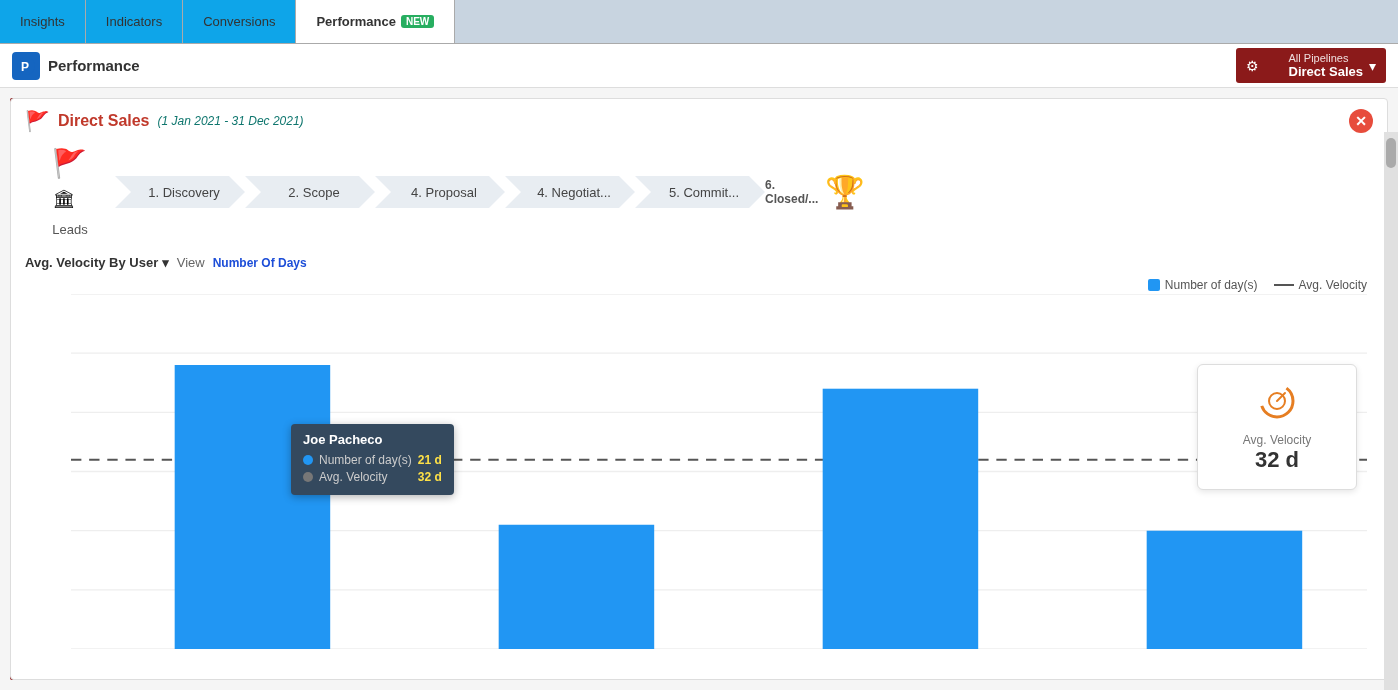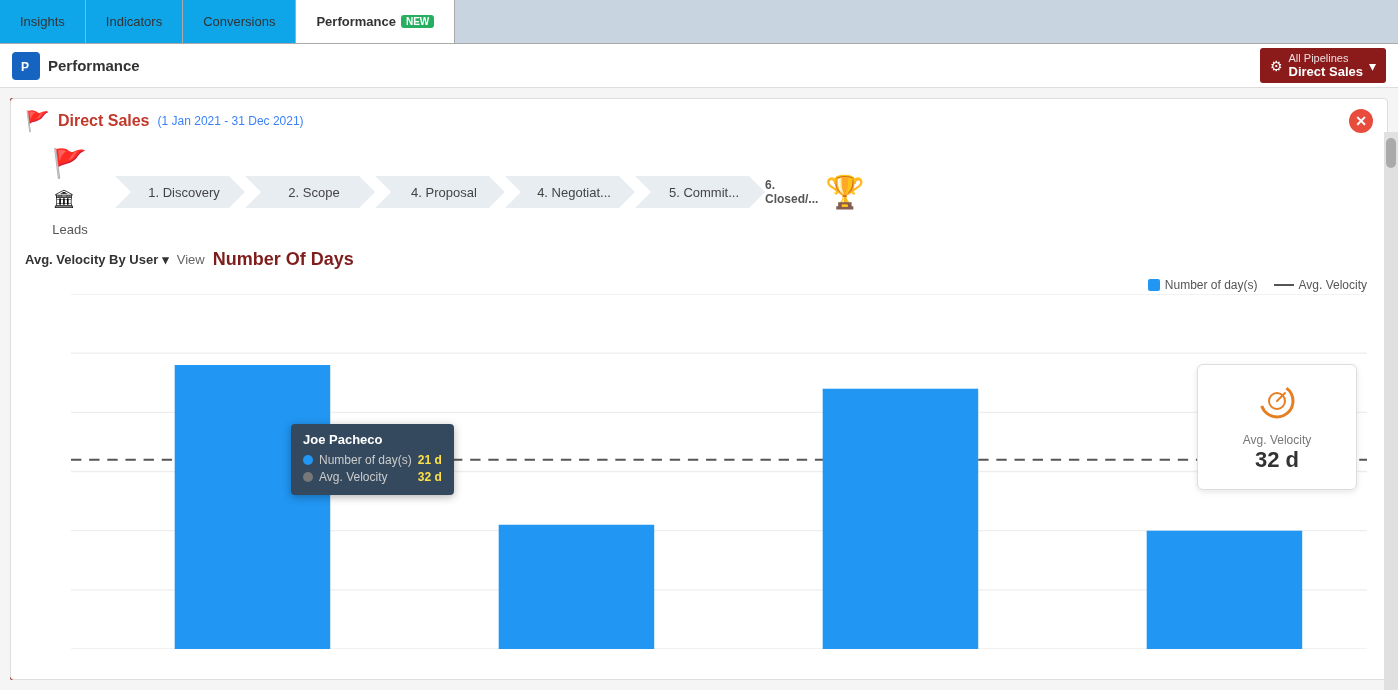--- a/index.html
+++ b/index.html
@@ -70,21 +70,21 @@
       align-items: center;
       background: #8b1a1a;
       color: #fff;
       padding: 4px 10px;
       border-radius: 3px;
       font-size: 12px;
       gap: 6px;
       cursor: pointer;
     }
     .pipeline-selector .gear-icon { font-size: 14px; }
-    .pipeline-info { display: flex; flex-direction: column; }
+    .pipeline-info { display: flex; flex-direction: column; margin-left: 24px; }
     .pipeline-info .label { font-size: 11px; opacity: 0.85; }
     .pipeline-info .name { font-size: 13px; font-weight: bold; }
     .dropdown-arrow { font-size: 14px; }
 
     
     .main-content {
       background: #f5f5f5;
       height: calc(690px - 44px - 44px);
       display: flex;
       flex-direction: column;
@@ -107,21 +107,21 @@
 
     .card-header {
       display: flex;
       align-items: center;
       padding: 10px 14px 6px;
       gap: 8px;
       border-bottom: none;
     }
     .card-flag-icon { font-size: 20px; }
     .card-title { font-size: 16px; font-weight: bold; color: #c0392b; }
-    .card-subtitle { font-size: 12px; color: #3b82f6; }
+    .card-subtitle { font-size: 12px; color: #0f766e; font-style: italic; }
     .close-btn {
       margin-left: auto;
       width: 24px; height: 24px;
       border-radius: 50%;
       background: #e74c3c;
       color: #fff;
       display: flex; align-items: center; justify-content: center;
       font-size: 14px;
       cursor: pointer;
       font-weight: bold;
@@ -175,34 +175,35 @@
     }
     .stage-closed .trophy { font-size: 32px; }
     .stage-closed .closed-label { font-size: 12px; color: #555; font-weight: bold; }
 
     
     .controls-row {
       display: flex;
       align-items: center;
       padding: 4px 14px 4px;
       gap: 8px;
+      margin-top: 6px;
     }
     .dropdown-btn {
       display: flex;
       align-items: center;
       gap: 4px;
       background: none;
       border: none;
       cursor: pointer;
       font-size: 13px;
       color: #333;
       font-weight: bold;
     }
     .view-label { color: #666; font-size: 13px; }
-    .view-value { color: #7f1d1d; font-size: 18px; font-weight: bold; }
+    .view-value { color: #1d4ed8; font-size: 12px; font-weight: bold; }
 
     
     .legend-row {
       display: flex;
       align-items: center;
       justify-content: flex-end;
       padding: 4px 20px 2px;
       gap: 16px;
     }
     .legend-item {

